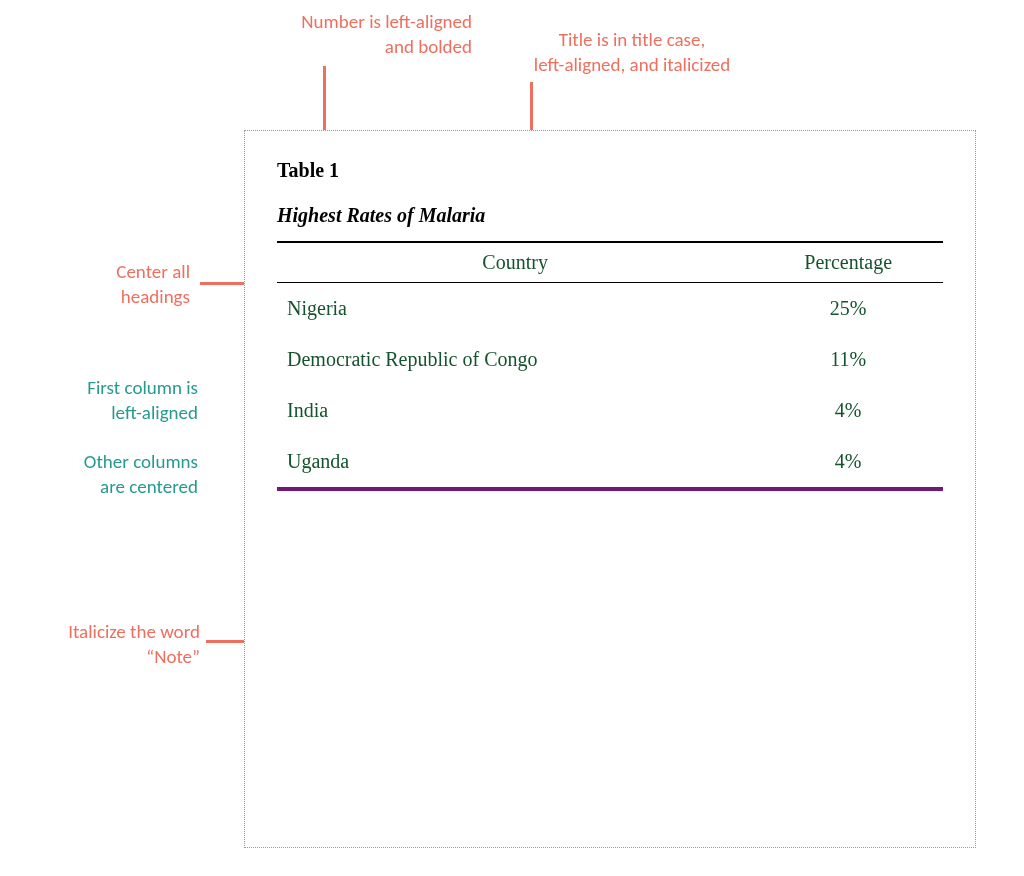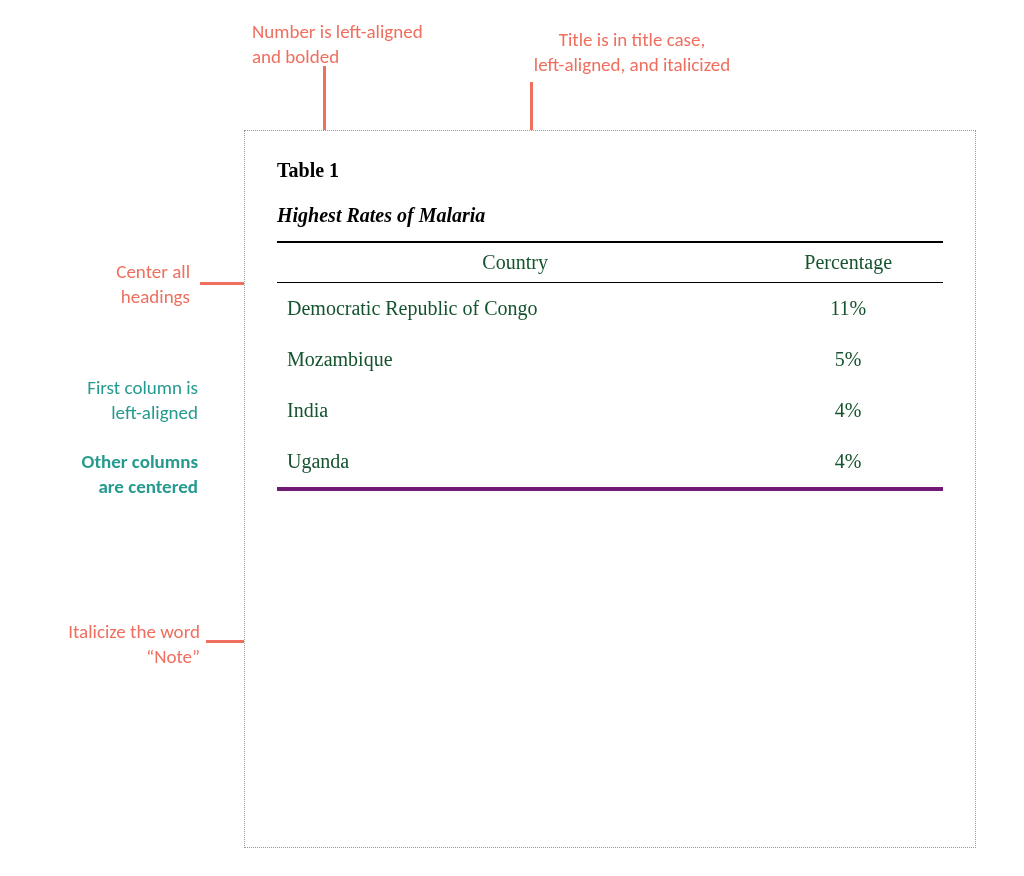--- a/index.html
+++ b/index.html
@@ -115,21 +115,21 @@
     .bracket {
       position: absolute;
       border: 2.5px solid #259a8f;
       border-right: none;
       border-radius: 16px 0 0 16px;
     }
   </style>
 </head>
 <body>
 
-<div class="annotation coral left-align" style="left:252px; top:20px; width:220px; white-space:pre-line;">Number is left-aligned
+<div class="annotation coral left-align" style="left:252px; top:10px; width:220px; white-space:pre-line;text-align:right;">Number is left-aligned
 and bolded</div>
 
 <div class="arrow" style="left:323px; top:66px;">
   <div class="arrow-line" style="left:0; top:0; width:3px; height:78px;"></div>
   <div class="arrow-head down" style="left:-5.5px; top:76px;"></div>
 </div>
 
 <div class="annotation coral left-align" style="left:502px; top:28px; width:260px; white-space:pre-line;text-align:center;">Title is in title case,
 left-aligned, and italicized</div>
 
@@ -144,21 +144,21 @@
 <div class="arrow" style="left:200px; top:282px;">
   <div class="arrow-line" style="left:0; top:0; width:156px; height:3px;"></div>
   <div class="arrow-head right" style="left:154px; top:-5.5px;"></div>
 </div>
 
 <div class="bracket" style="left:268px; top:320px; width:20px; height:240px;"></div>
 
 <div class="annotation teal right-align" style="left:48px; top:376px; width:150px; white-space:pre-line;">First column is
 left-aligned</div>
 
-<div class="annotation teal right-align" style="left:48px; top:450px; width:150px; white-space:pre-line;font-weight:bold;">Other columns
+<div class="annotation teal right-align" style="left:48px; top:450px; width:150px; white-space:pre-line;">Other columns
 are centered</div>
 
 <div class="annotation coral right-align" style="left:20px; top:620px; width:180px; white-space:pre-line;">Italicize the word
 “Note”</div>
 
 <div class="arrow" style="left:206px; top:640px;">
   <div class="arrow-line" style="left:0; top:0; width:68px; height:3px;"></div>
   <div class="arrow-head right" style="left:66px; top:-5.5px;"></div>
 </div>
 
@@ -167,26 +167,26 @@
   <div class="table-title">Highest Rates of Malaria</div>
   <table class="data-table">
     <thead>
       <tr>
         <th>Country</th>
         <th>Percentage</th>
       </tr>
     </thead>
     <tbody>
       <tr>
+        <td>Nigeria</td>
+        <td>25%</td>
+      </tr>
+      <tr>
         <td>Democratic Republic of Congo</td>
         <td>11%</td>
-      </tr>
-      <tr>
-        <td>Mozambique</td>
-        <td>5%</td>
       </tr>
       <tr>
         <td>India</td>
         <td>4%</td>
       </tr>
       <tr>
         <td>Uganda</td>
         <td>4%</td>
       </tr>
     </tbody>

